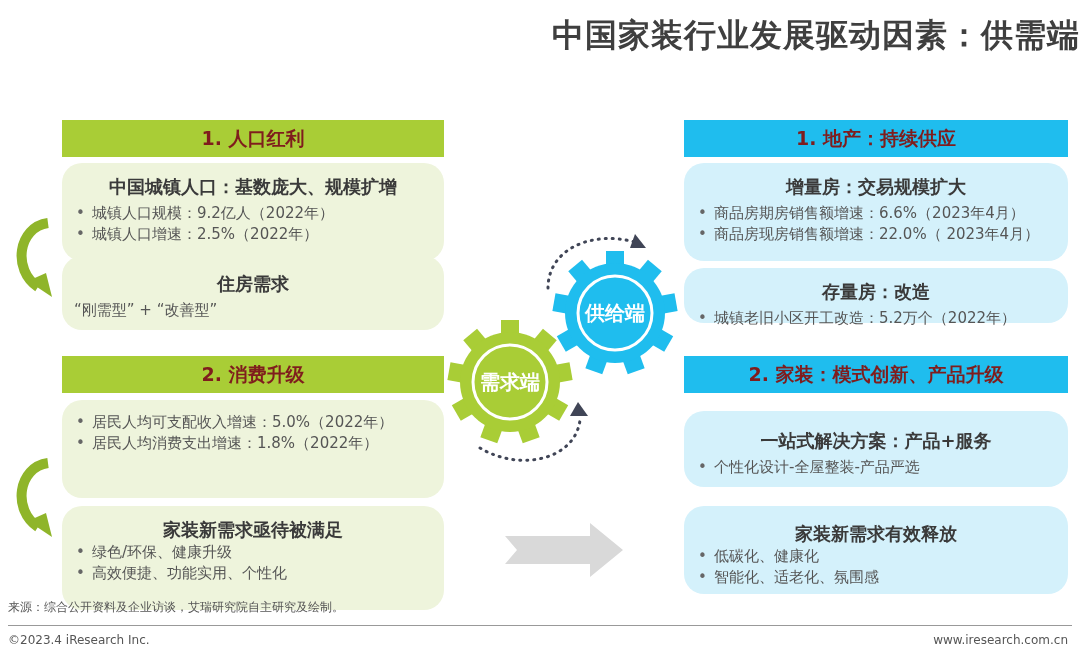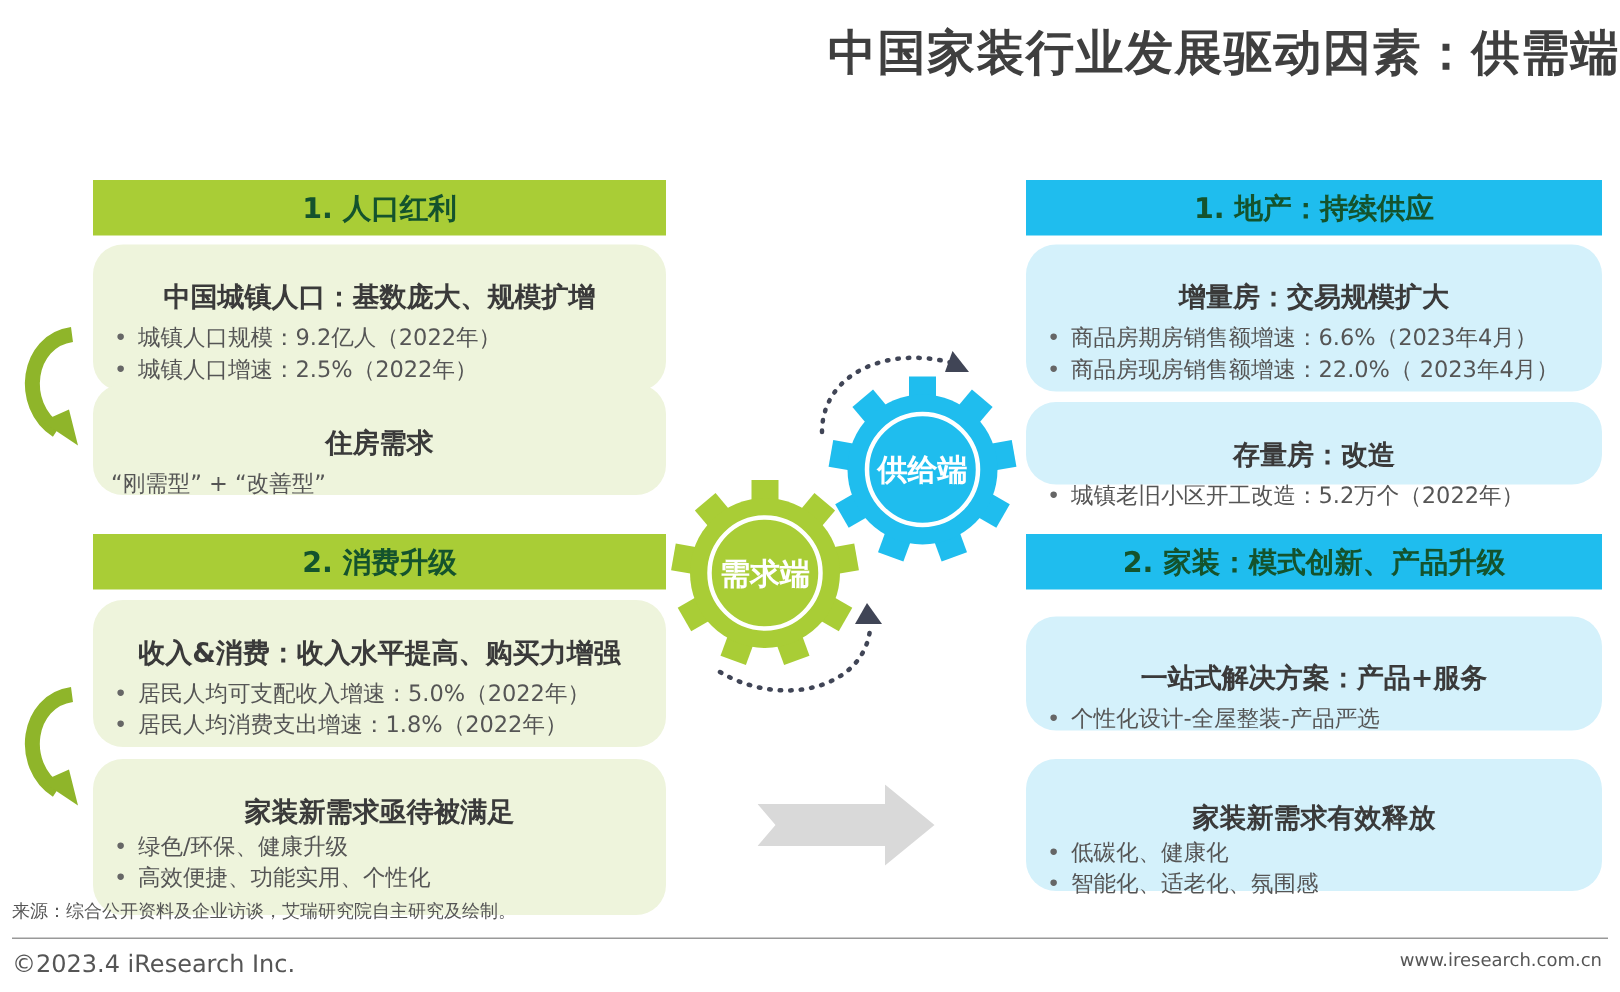--- a/index.html
+++ b/index.html
@@ -5,38 +5,38 @@
   * { box-sizing: border-box; margin: 0; padding: 0; }
   body {
     width: 1080px; height: 661px; background: #ffffff; position: relative; overflow: hidden;
     font-family: "DejaVu Sans", "Liberation Sans", sans-serif; color: #404040;
   }
   .title {
     position: absolute; top: 14px; left: 0; width: 1080px; text-align: right;
     font-size: 32px; font-weight: bold; color: #3f3f3f; letter-spacing: 1px;
   }
   .hdr {
-    position: absolute; height: 37px; color: #14532d; font-weight: bold; font-size: 19px;
+    position: absolute; height: 37px; color: #7f1d1d; font-weight: bold; font-size: 19px;
     display: flex; align-items: center; justify-content: center;
   }
   .hdr.green { background: #a9cd36; }
   .hdr.blue { background: #1fbdee; }
   .box {
-    position: absolute; padding: 24px 12px 0 12px; border-radius: 20px;
+    position: absolute; padding: 12px 12px 0 12px; border-radius: 20px;
   }
   .box.green { background: #eef4dc; }
   .box.blue { background: #d4f1fb; }
   .box h3 { text-align: center; font-size: 18px; font-weight: bold; color: #3a3a3a; margin-bottom: 4px; line-height: 24px; }
   .box .sub { text-align: left; font-size: 15px; color: #555; line-height: 20px; }
   .box ul { list-style: none; }
   .box li { font-size: 15px; color: #555; line-height: 21px; padding-left: 18px; position: relative; white-space: nowrap; }
   .box li::before { content: "•"; position: absolute; left: 2px; color: #666; }
   .source { position: absolute; left: 8px; top: 599px; font-size: 12px; color: #555; }
   .rule { position: absolute; left: 8px; top: 625px; width: 1064px; height: 1px; background: #999; }
-  .copy { position: absolute; left: 8px; top: 633px; font-size: 16px; color: #555; }
+  .copy { position: absolute; left: 8px; top: 633px; font-size: 12px; color: #555; }
   .site { position: absolute; right: 12px; top: 633px; font-size: 12px; color: #555; }
   .gear-label { font-family: "DejaVu Sans", sans-serif; font-weight: bold; fill: #fff; }
   svg { position: absolute; }
 </style>
 </head>
 <body>
 
 <div class="title">中国家装行业发展驱动因素：供需端</div>
 
 <div class="hdr green" style="left:62px; top:120px; width:382px;">
@@ -51,21 +51,20 @@
 </div>
 <div class="box green" style="left:62px; top:256px; width:382px; height:74px;">
   <h3 style="margin-top:4px;">住房需求</h3>
   <div class="sub">“刚需型” + “改善型”</div>
 </div>
 
 <div class="hdr green" style="left:62px; top:356px; width:382px;">
   <span>2. 消费升级</span>
 </div>
 <div class="box green" style="left:62px; top:400px; width:382px; height:98px;">
-  <h3>收入&amp;消费：收入水平提高、购买力增强</h3>
   <ul>
     <li>居民人均可支配收入增速：5.0%（2022年）</li>
     <li>居民人均消费支出增速：1.8%（2022年）</li>
   </ul>
 </div>
 <div class="box green" style="left:62px; top:506px; width:382px; height:104px;">
   <h3 style="margin-bottom:0;">家装新需求亟待被满足</h3>
   <ul>
     <li>绿色/环保、健康升级</li>
     <li>高效便捷、功能实用、个性化</li>

